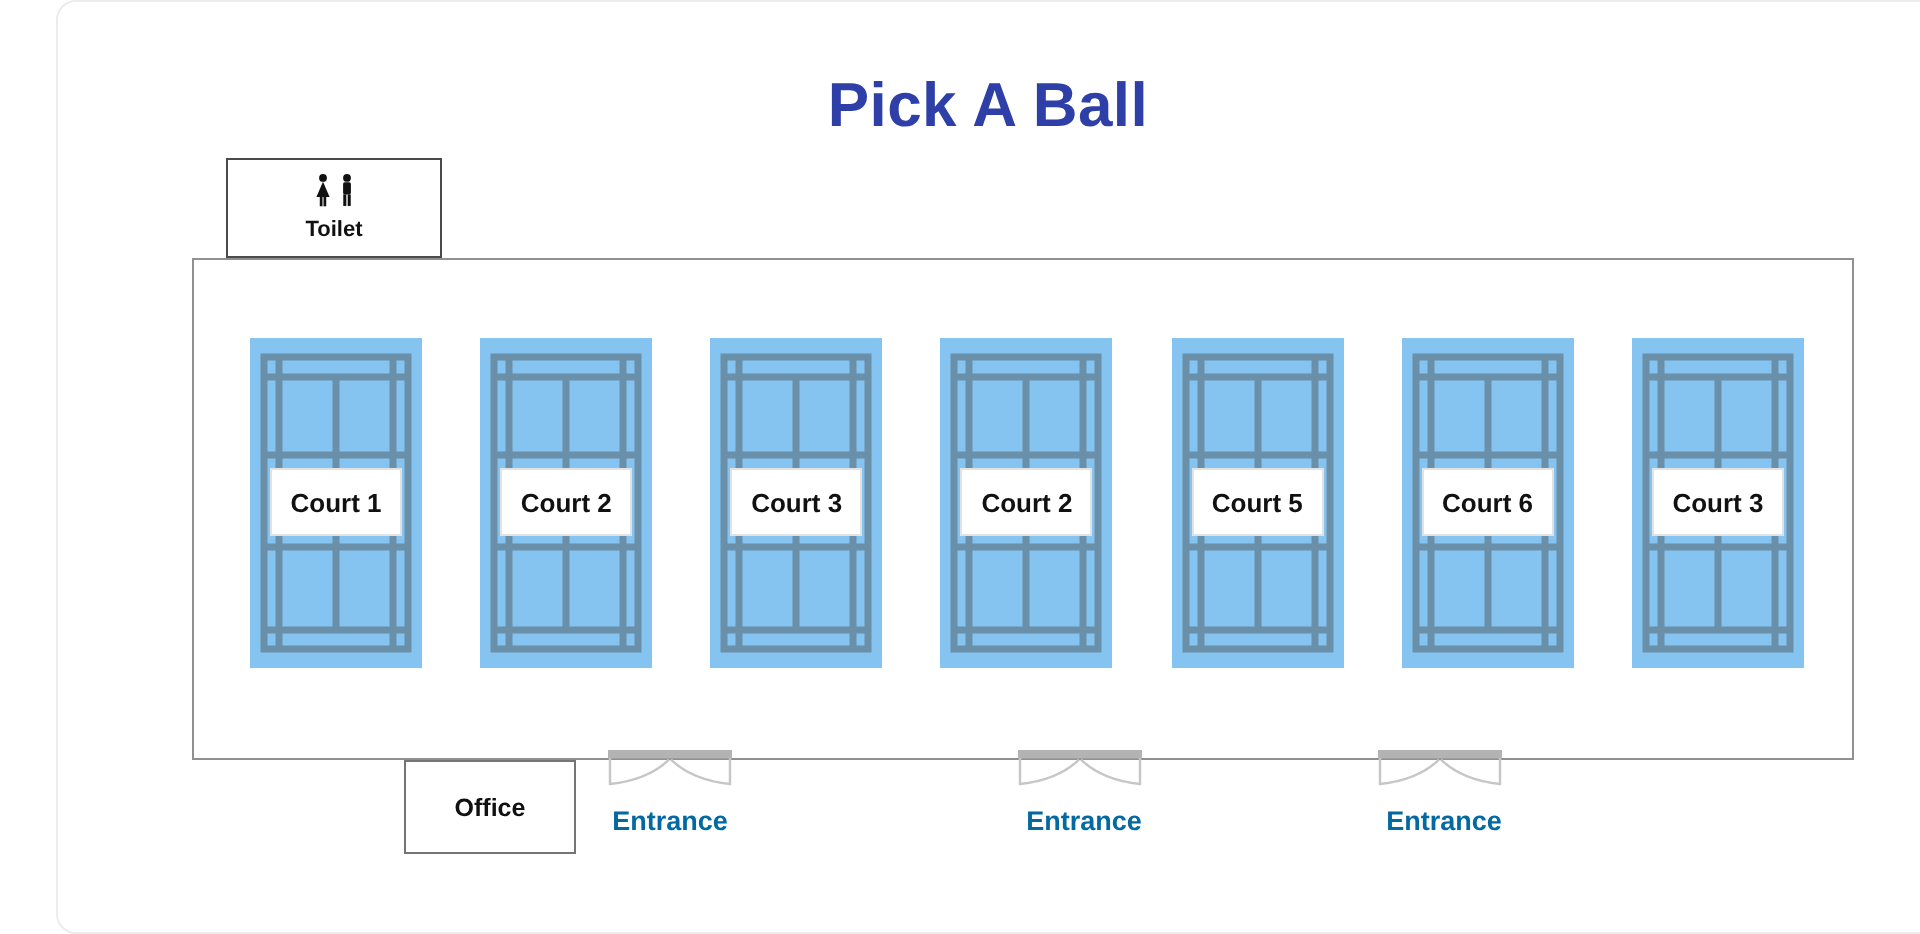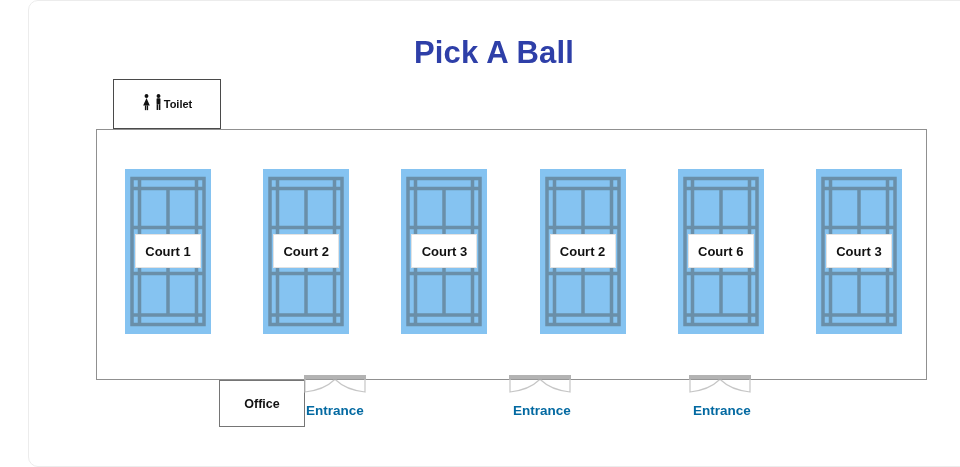--- a/index.html
+++ b/index.html
@@ -11,38 +11,38 @@
   .title{
     position:absolute;left:0;top:34px;width:930px;text-align:center;
     font-size:31px;font-weight:600;color:var(--title-color,#2e3fa8);letter-spacing:.2px;
   }
   .building{
     position:absolute;left:67px;top:128px;width:831px;height:251px;
     border:1.2px solid #909090;background:#fff;z-index:1;
   }
   .toilet-box{
     position:absolute;left:84px;top:78px;width:108px;height:50px;background:#fff;
-    border:1.5px solid #4a4a4a;z-index:3;display:flex;flex-direction:row;
+    border:1.5px solid #4a4a4a;z-index:3;display:flex;flex-direction:column;
     align-items:center;justify-content:center;gap:1px;
   }
   .toilet-icons{display:flex;align-items:flex-end;gap:3px;}
   .toilet-label{font-size:11px;font-weight:bold;color:#111;line-height:1;}
   .courts-row{
     position:absolute;left:96px;top:168px;width:777px;height:165px;z-index:2;
     display:flex;justify-content:space-between;
   }
   .court{position:relative;width:86px;height:147px;}
   .court svg{display:block;}
   .court-label{
     position:absolute;left:10px;right:10px;top:65px;height:34px;background:#fff;
     border:1px solid #e2e2e2;display:flex;align-items:center;justify-content:center;
     font-size:13px;font-weight:bold;color:#111;
   }
   .office-box{
-    position:absolute;left:190px;top:379px;width:86px;height:47px;background:#fff;
+    position:absolute;left:173px;top:379px;width:86px;height:47px;background:#fff;
     border:1.5px solid #757575;z-index:3;display:flex;align-items:center;justify-content:center;
     font-size:12.5px;font-weight:bold;color:#111;
   }
   .door{position:absolute;top:374px;z-index:4;}
   .door-e1{left:275px;}
   .door-e2{left:480px;}
   .door-e3{left:660px;}
   .entrance-label{
     position:absolute;top:402px;width:100px;text-align:center;z-index:4;
     font-size:13.5px;font-weight:bold;color:#0369a1;
@@ -152,20 +152,38 @@
             <line x1="7" y1="146" x2="79" y2="146"></line>
             <line x1="14.5" y1="9.5" x2="14.5" y2="155.5"></line>
             <line x1="71.5" y1="9.5" x2="71.5" y2="155.5"></line>
             <line x1="43" y1="19.5" x2="43" y2="146"></line>
           </g>
         </svg>
       </span>
       <div class="court-label">Court 2</div>
     </div>
 
+    <div class="court">
+      <span>
+        <svg width="86" height="165" viewBox="0 0 86 165" xmlns="http://www.w3.org/2000/svg">
+          <rect width="86" height="165" fill="var(--court-fill,#85c3f1)"></rect>
+          <g stroke="var(--court-line,#6a8fa9)" stroke-width="3.5" fill="none">
+            <rect x="7" y="9.5" width="72" height="146"></rect>
+            <line x1="7" y1="19.5" x2="79" y2="19.5"></line>
+            <line x1="7" y1="58.5" x2="79" y2="58.5"></line>
+            <line x1="7" y1="104.5" x2="79" y2="104.5"></line>
+            <line x1="7" y1="146" x2="79" y2="146"></line>
+            <line x1="14.5" y1="9.5" x2="14.5" y2="155.5"></line>
+            <line x1="71.5" y1="9.5" x2="71.5" y2="155.5"></line>
+            <line x1="43" y1="19.5" x2="43" y2="146"></line>
+          </g>
+        </svg>
+      </span>
+      <div class="court-label">Court 5</div>
+    </div>
 
     <div class="court">
       <span>
         <svg width="86" height="165" viewBox="0 0 86 165" xmlns="http://www.w3.org/2000/svg">
           <rect width="86" height="165" fill="var(--court-fill,#85c3f1)"></rect>
           <g stroke="var(--court-line,#6a8fa9)" stroke-width="3.5" fill="none">
             <rect x="7" y="9.5" width="72" height="146"></rect>
             <line x1="7" y1="19.5" x2="79" y2="19.5"></line>
             <line x1="7" y1="58.5" x2="79" y2="58.5"></line>
             <line x1="7" y1="104.5" x2="79" y2="104.5"></line>

